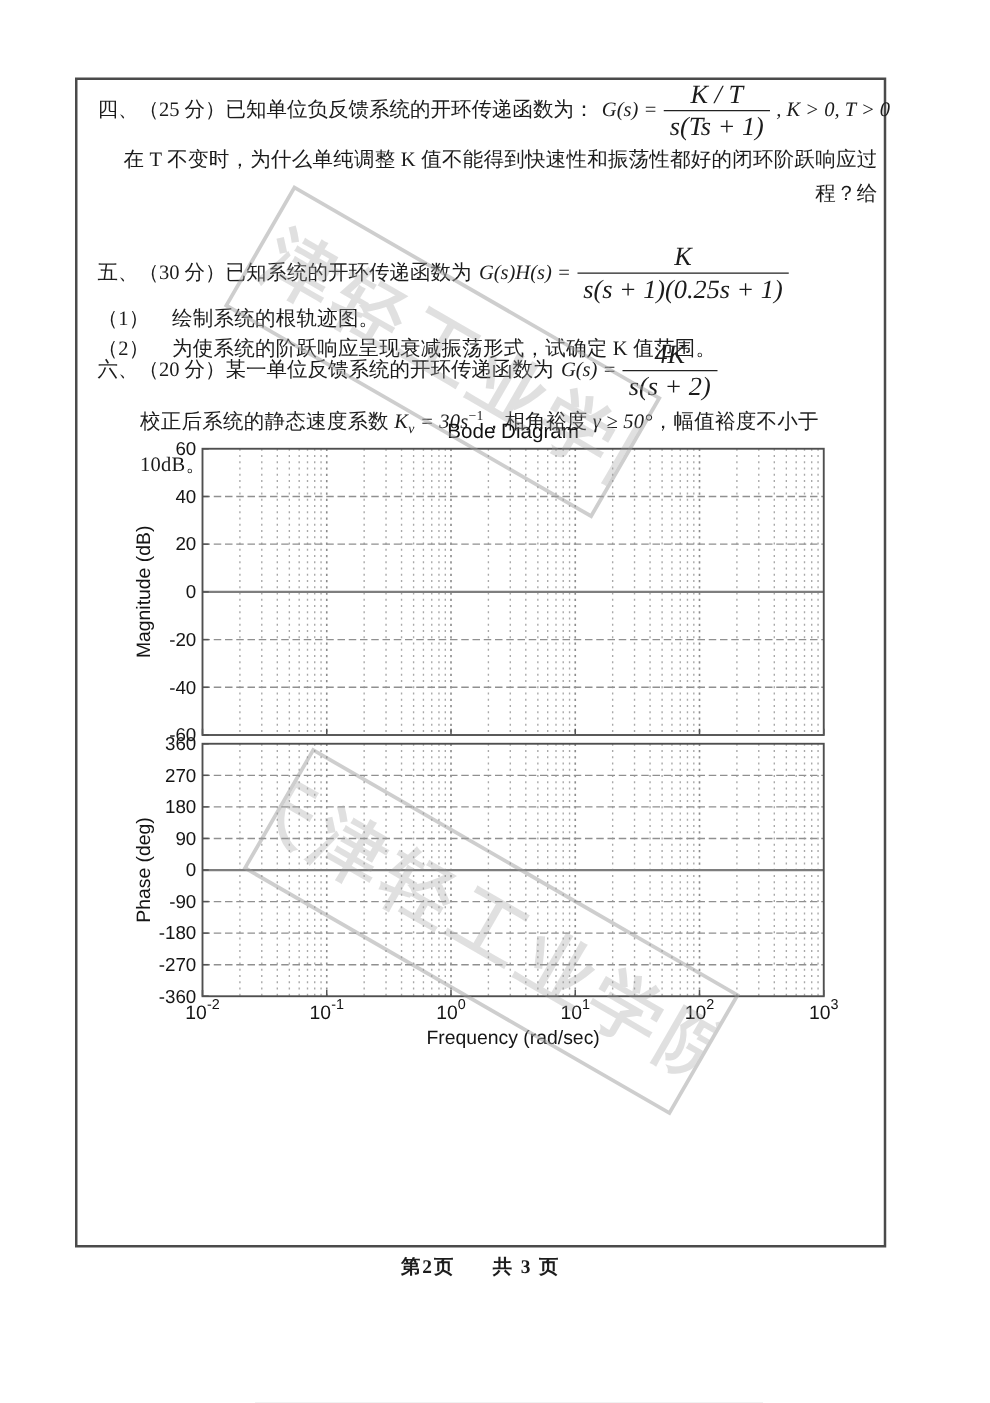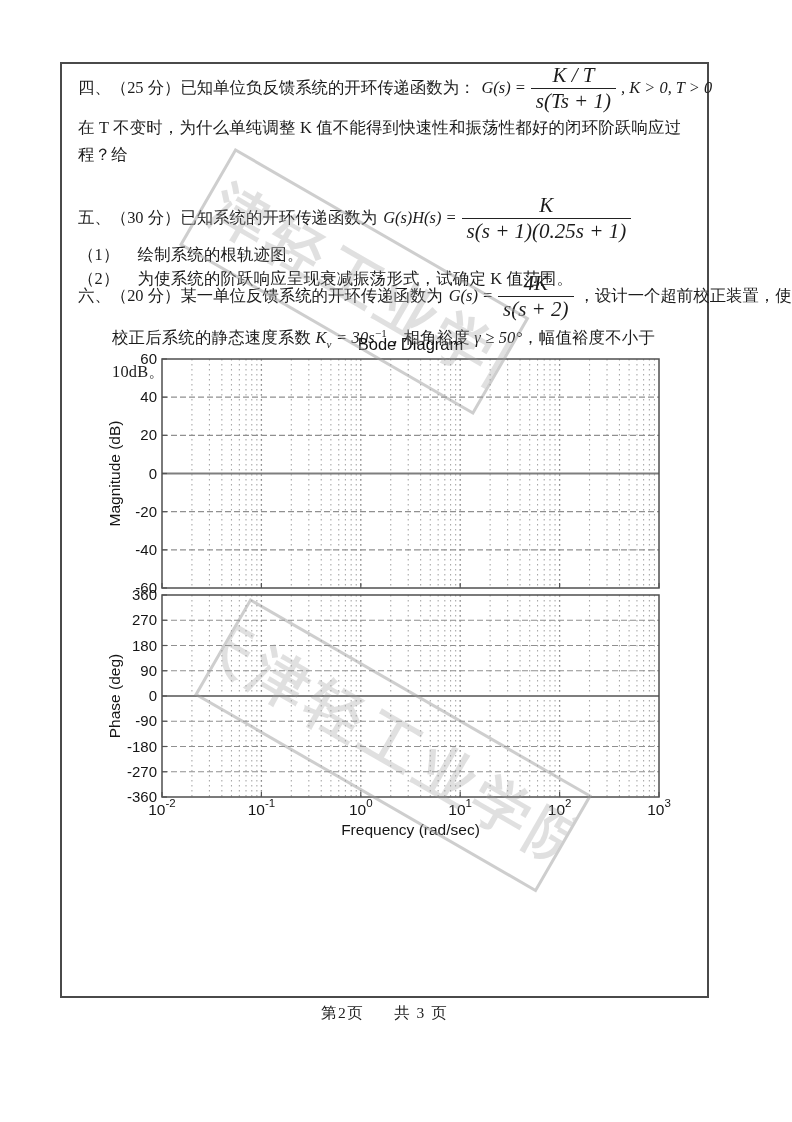--- a/index.html
+++ b/index.html
@@ -24,21 +24,21 @@
   .frac{display:inline-flex;flex-direction:column;align-items:center;
         margin:0 5px;font-size:21px;line-height:1.18;vertical-align:middle;}
   .frac .num{padding:0 5px;}
   .frac .den{border-top:1.4px solid #222;padding:0 5px;text-align:right;}
   .indent2{padding-left:34px;}
   sub{font-size:11px;}
   sup{font-size:11px;}
   .chart-svg{position:absolute;left:100px;top:333px;z-index:2;}
   .footer{
     position:absolute;left:60px;top:1003px;width:649px;text-align:center;
-    font-size:15.5px;letter-spacing:1.5px;z-index:2;
+    font-size:15.5px;letter-spacing:1.5px;z-index:2;font-weight:bold;
   }
   .footer .gap{display:inline-block;width:30px;}
   .stamp{
     position:absolute;border:3px solid rgba(158,158,158,0.5);
     display:flex;align-items:center;justify-content:center;overflow:hidden;
     transform-origin:top left;pointer-events:none;z-index:3;box-sizing:border-box;
   }
   .stamp-a{left:235px;top:148px;width:340px;height:112px;transform:rotate(30deg);}
   .stamp-b{left:250px;top:598px;width:395px;height:112px;transform:rotate(30deg);}
   .stamp-text{
@@ -57,21 +57,21 @@
   <div class="q" style="top:64px;">
     <div class="qrow qrow-48">
       <span>四、（25 分）已知单位负反馈系统的开环传递函数为：</span>
       <span class="math flead">G(s) =</span>
       <span class="frac math">
         <span class="num">K / T</span>
         <span class="den">s(Ts + 1)</span>
       </span>
       <span class="math">, K &gt; 0, T &gt; 0</span>
     </div>
-    <div class="bodyline" style="margin-top:2px;">在 T 不变时，为什么单纯调整 K 值不能得到快速性和振荡性都好的闭环阶跃响应过程？给</div>
+    <div class="bodyline" style="margin-top:2px;text-align:right;">在 T 不变时，为什么单纯调整 K 值不能得到快速性和振荡性都好的闭环阶跃响应过程？给</div>
   </div>
 
   <div class="q" style="top:176px;margin-top:20px;">
     <div class="qrow qrow-44">
       <span>五、（30 分）已知系统的开环传递函数为</span>
       <span class="math flead">G(s)H(s) =</span>
       <span class="frac math">
         <span class="num">K</span>
         <span class="den">s(s + 1)(0.25s + 1)</span>
       </span>
@@ -85,21 +85,20 @@
   </div>
 
   <div class="q" style="top:272px;">
     <div class="qrow qrow-48">
       <span>六、（20 分）某一单位反馈系统的开环传递函数为</span>
       <span class="math flead">G(s) =</span>
       <span class="frac math">
         <span class="num">4K</span>
         <span class="den">s(s + 2)</span>
       </span>
-      <span>，设计一个超前校正装置，使</span>
     </div>
     <div class="bodyline indent2">
       <span>校正后系统的静态速度系数 </span><span class="math">K</span><sub class="math">v</sub><span class="math"> = 30</span><span class="math">s</span><sup>−1</sup><span>，相角裕度 </span><span class="math">γ ≥ 50°</span><span>，幅值裕度不小于 10dB。</span>
     </div>
   </div>
 
   <svg class="chart-svg" width="580" height="510" viewBox="0 0 580 510">
       <line x1="91.92238156899974" y1="26" x2="91.92238156899974" y2="255" stroke="#a8a8a8" stroke-width="1.1" stroke-dasharray="1.6 3.4"></line>
       <line x1="109.42585271913444" y1="26" x2="109.42585271913444" y2="255" stroke="#a8a8a8" stroke-width="1.1" stroke-dasharray="1.6 3.4"></line>
       <line x1="121.84476313799948" y1="26" x2="121.84476313799948" y2="255" stroke="#a8a8a8" stroke-width="1.1" stroke-dasharray="1.6 3.4"></line>

